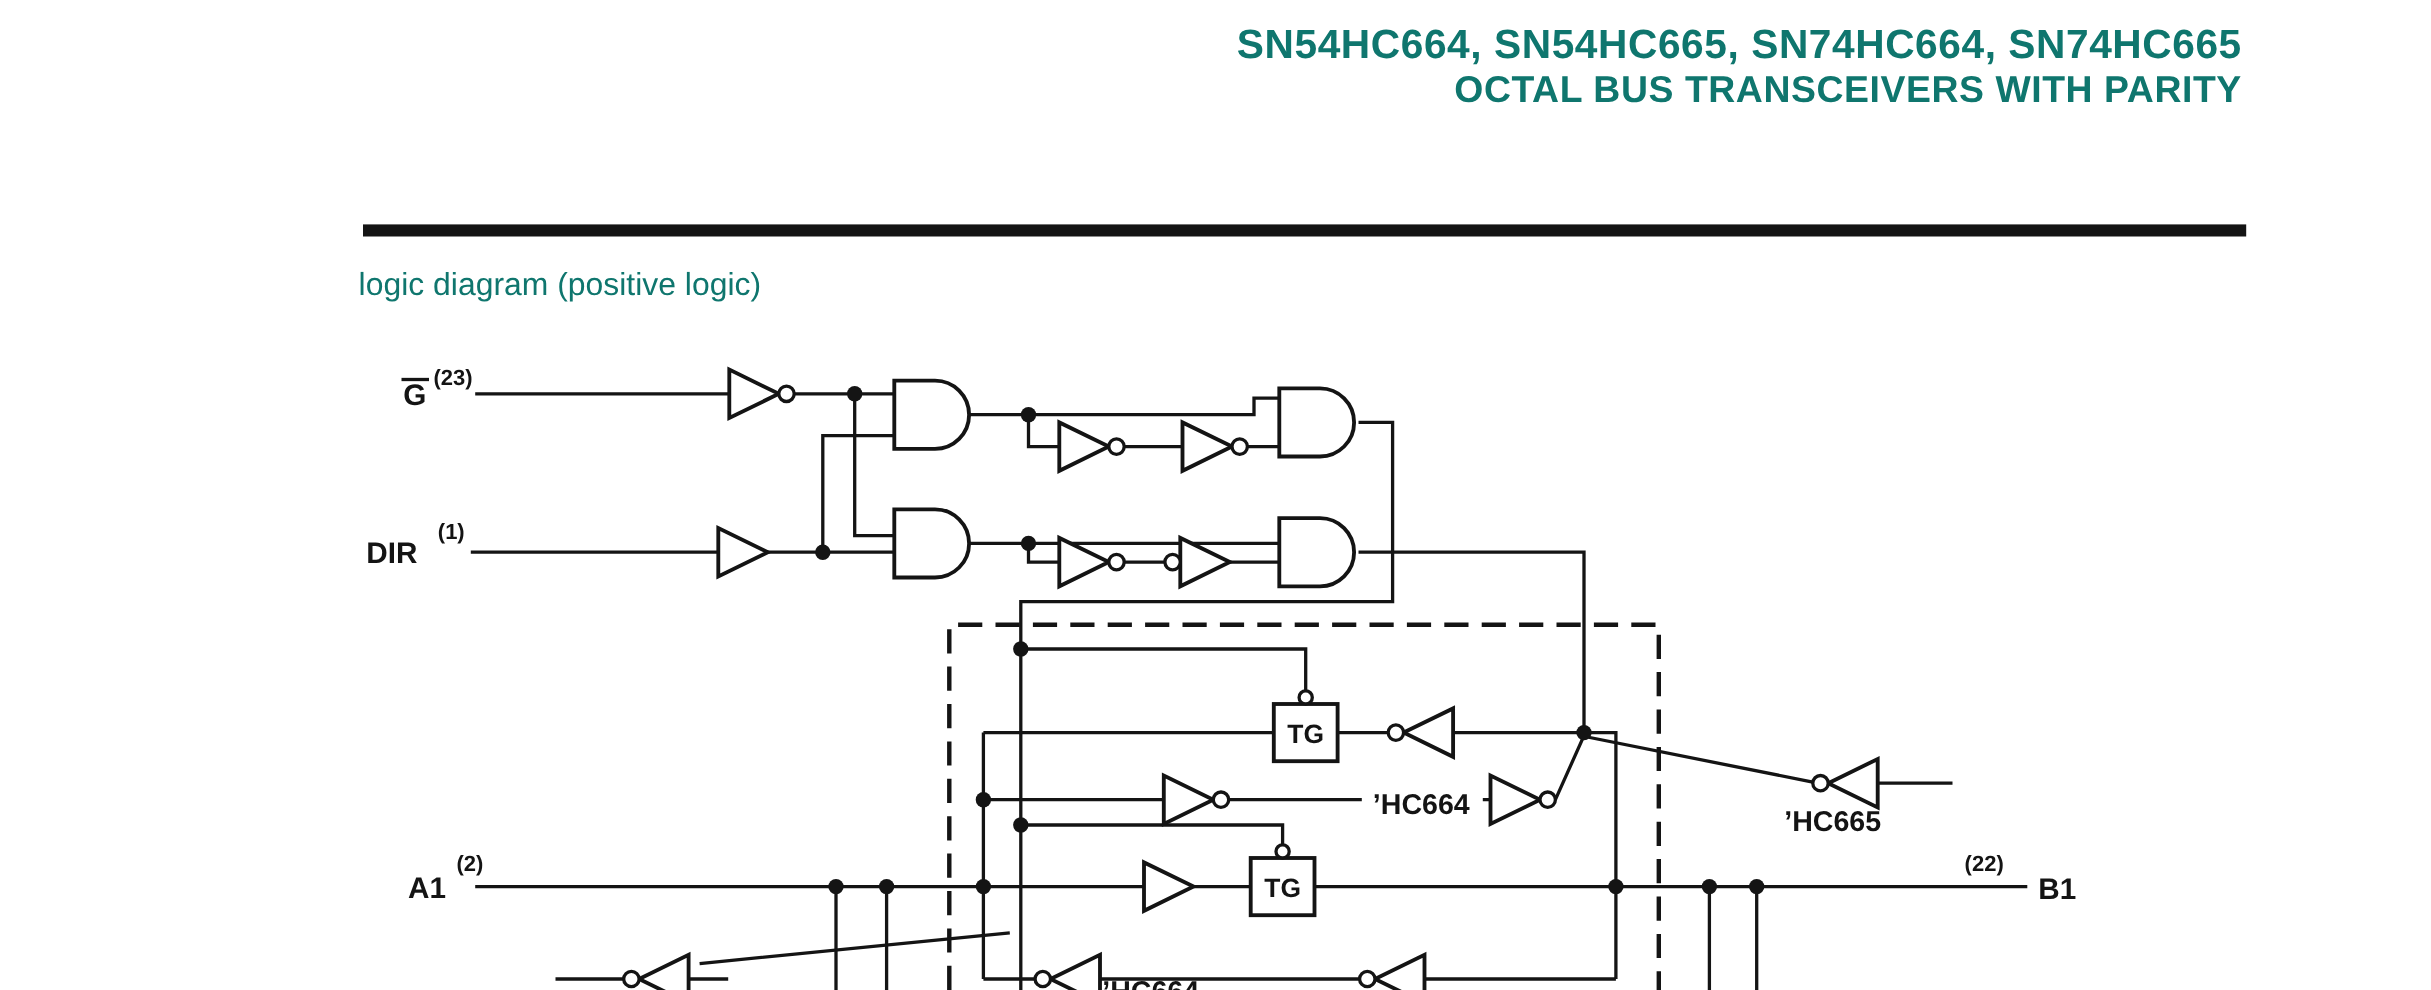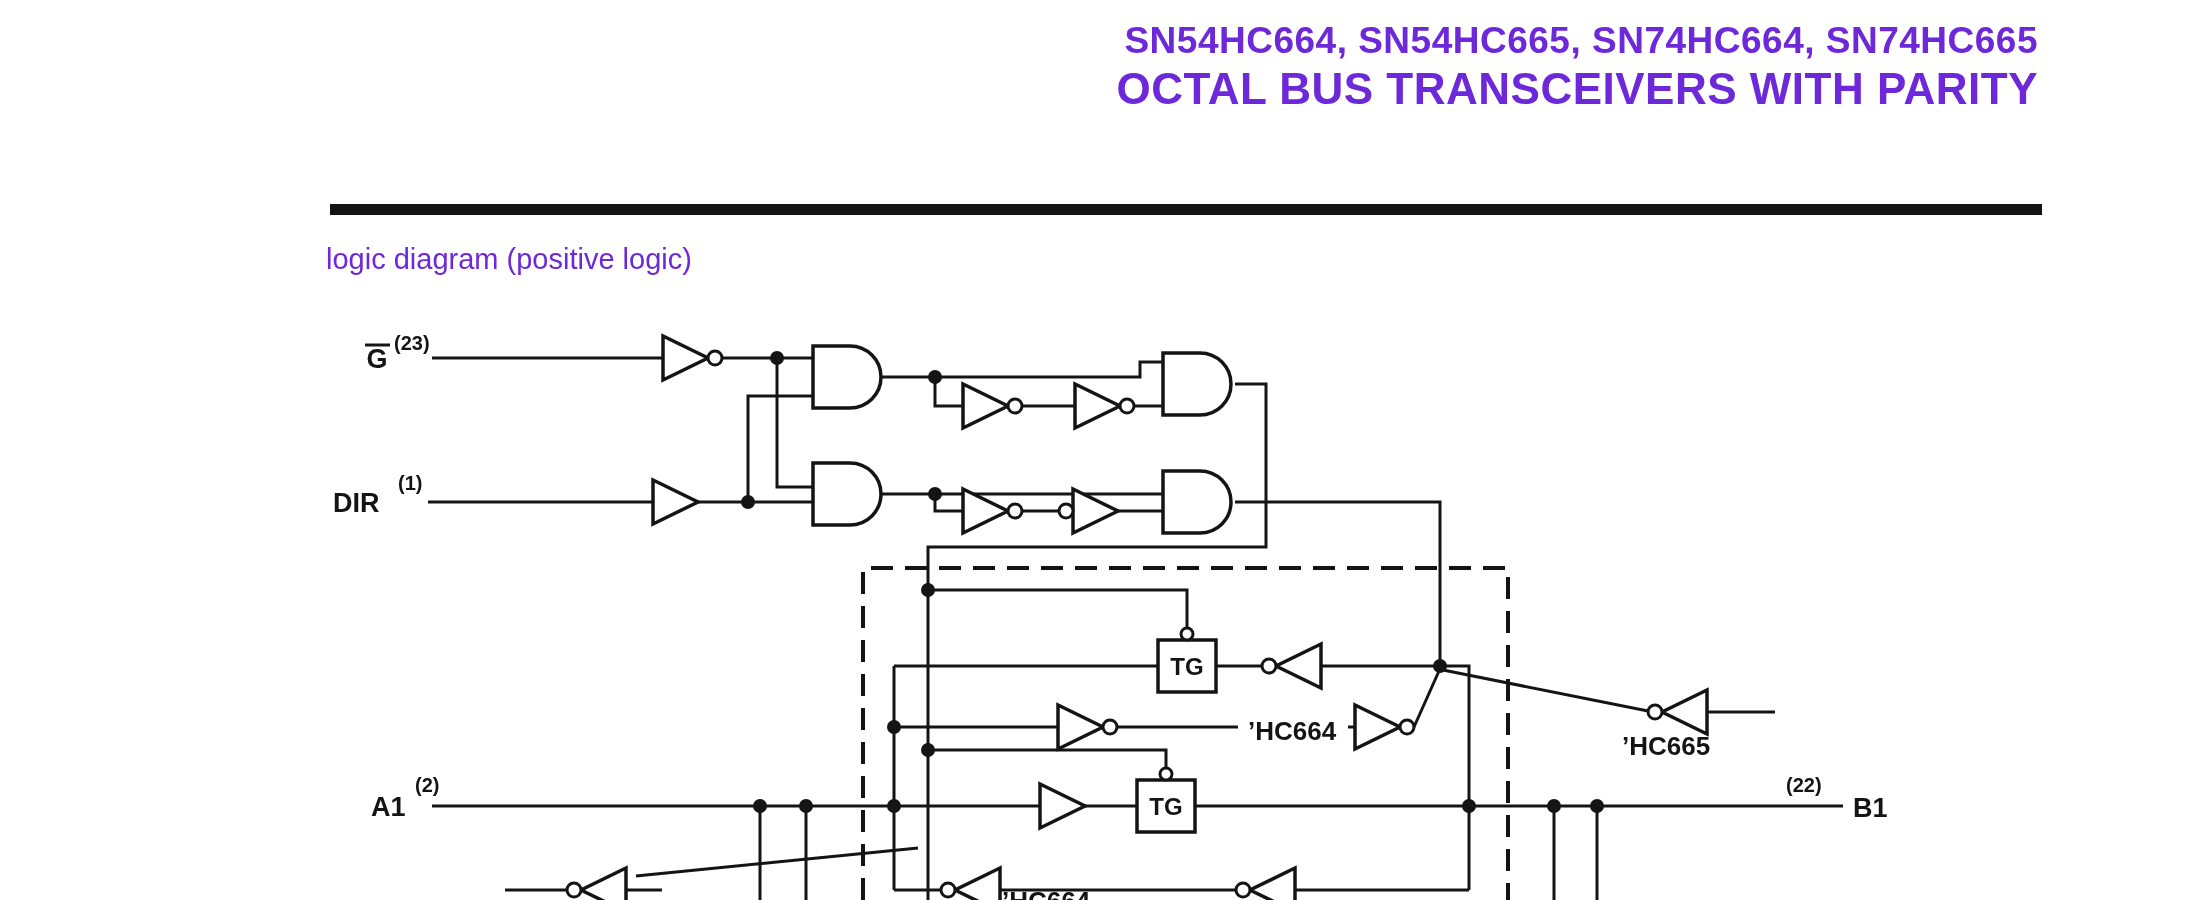--- a/index.html
+++ b/index.html
@@ -1,20 +1,20 @@
 <!DOCTYPE html>
 <html><head>
 <meta charset="utf-8">
 <style>
   html,body{margin:0;padding:0;background:#ffffff;}
   .page{position:relative;width:2210px;height:900px;background:#ffffff;overflow:hidden;
-        font-family:"Liberation Sans",sans-serif;color:#6d28d9;}
+        font-family:"Liberation Sans",sans-serif;color:#0f766e;}
   .title-block{position:absolute;top:20px;right:172px;text-align:right;font-weight:bold;line-height:1.16;}
   .title-line1{font-size:37px;letter-spacing:0.5px;}
-  .title-line2{font-size:44px;letter-spacing:0.5px;}
+  .title-line2{font-size:34px;letter-spacing:0.5px;}
   .thick-rule{position:absolute;left:330px;top:204px;width:1712px;height:11px;background:#141414;}
   .section-heading{position:absolute;left:326px;top:243px;font-size:29px;font-weight:normal;}
   svg{position:absolute;left:0;top:0;}
   svg text{font-family:"Liberation Sans",sans-serif;font-weight:bold;fill:#141414;}
   .t27{font-size:27px;} .t20{font-size:20px;} .t24{font-size:24px;} .t26{font-size:26px;}
   .wire{fill:none;stroke:#141414;stroke-width:3;}
   .gate{fill:#ffffff;stroke:#141414;stroke-width:3.5;}
   .bubble{fill:#ffffff;stroke:#141414;stroke-width:3;}
   .dot{fill:#141414;stroke:none;}
   .dash{fill:none;stroke:#141414;stroke-width:4;stroke-dasharray:22 12;}

